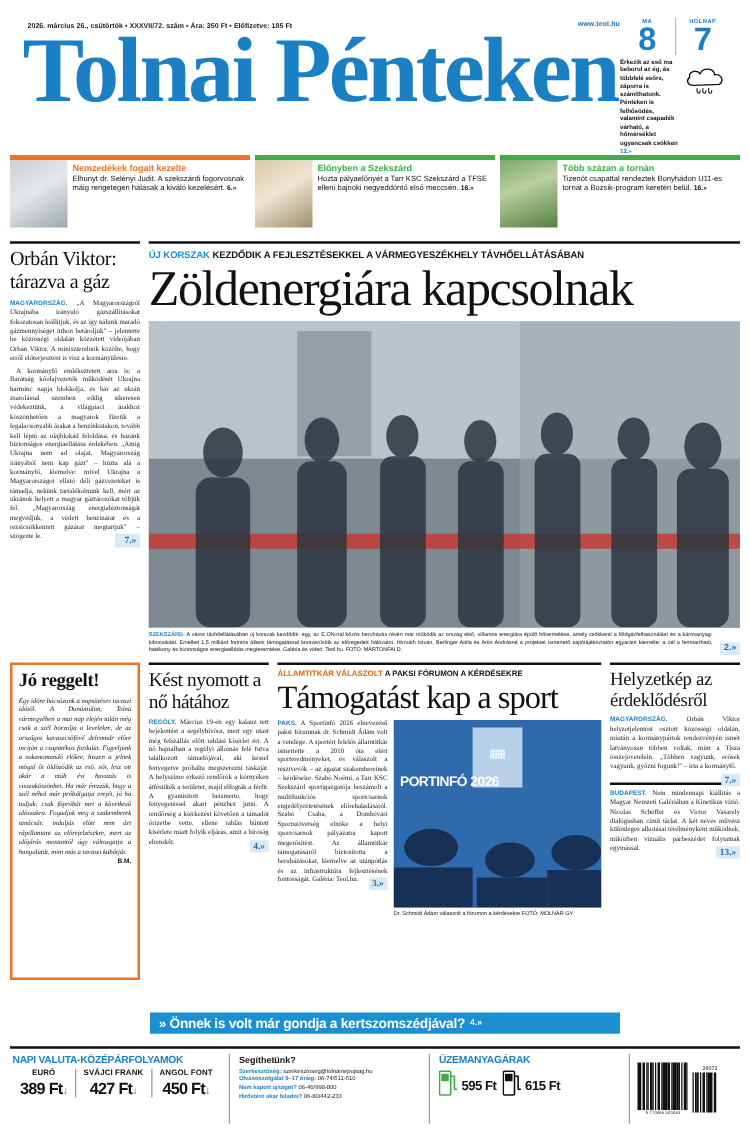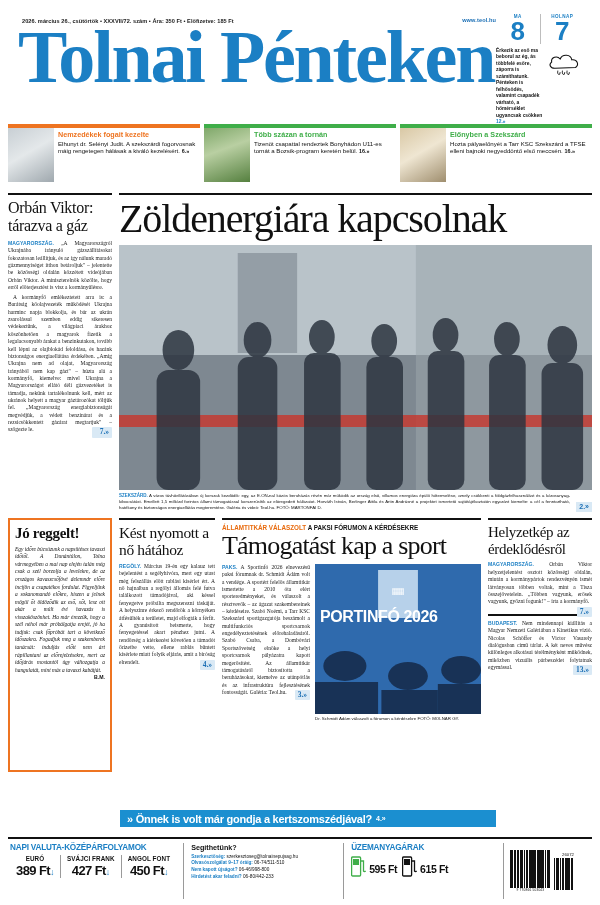--- a/index.html
+++ b/index.html
@@ -186,37 +186,37 @@
         <div class="thead" style="color:#ee7421">Nemzedékek fogait kezelte</div>
         <div class="tbody">
           <span>Elhunyt dr. Selényi Judit. A szekszárdi fogorvosnak máig rengetegen hálásak a kiváló kezelésért.</span>
           <span class="tpg">6.»</span>
         </div>
       </div>
     </div>
 
     <div class="teaser">
       <div class="tbar" style="background:#3fae49"></div>
+      <div class="timg" style="background:linear-gradient(150deg,#d9c8a5,#efe6d2 45%,#9f8e6e);"></div>
+      <div class="ttext">
+        <div class="thead" style="color:#3fae49">Előnyben a Szekszárd</div>
+        <div class="tbody">
+          <span>Hozta pályaelőnyét a Tarr KSC Szekszárd a TFSE elleni bajnoki negyeddöntő első meccsén.</span>
+          <span class="tpg">16.»</span>
+        </div>
+      </div>
+    </div>
+
+    <div class="teaser">
+      <div class="tbar" style="background:#3fae49"></div>
       <div class="timg" style="background:linear-gradient(160deg,#7fa86a,#b9cfa2 40%,#55803f);"></div>
       <div class="ttext">
         <div class="thead" style="color:#3fae49">Több százan a tornán</div>
         <div class="tbody">
           <span>Tizenöt csapattal rendeztek Bonyhádon U11-es tornát a Bozsik-program keretén belül.</span>
-          <span class="tpg">16.»</span>
-        </div>
-      </div>
-    </div>
-
-    <div class="teaser">
-      <div class="tbar" style="background:#3fae49"></div>
-      <div class="timg" style="background:linear-gradient(150deg,#d9c8a5,#efe6d2 45%,#9f8e6e);"></div>
-      <div class="ttext">
-        <div class="thead" style="color:#3fae49">Előnyben a Szekszárd</div>
-        <div class="tbody">
-          <span>Hozta pályaelőnyét a Tarr KSC Szekszárd a TFSE elleni bajnoki negyeddöntő első meccsén.</span>
           <span class="tpg">16.»</span>
         </div>
       </div>
     </div>
   </div>
 
   <div class="mainwrap">
 
     <div class="colL">
       <div class="rule"></div>
@@ -228,20 +228,24 @@
         </p>
         <p>
           <span>A kormányfő emlékeztetett arra is: a Barátság kőolajvezeték működését Ukrajna harminc napja blokkolja, és bár az ukrán zsarolással szemben eddig sikeresen védekeztünk, a világpiaci árakhoz köszönhetően a magyarok fizetik a legalacsonyabb árakat a benzinkutakon, tovább kell lépni az olajblokád feloldása, és hazánk biztonságos energiaellátása érdekében. „Amíg Ukrajna nem ad olajat, Magyarország irányából nem kap gázt" – húzta alá a kormányfő, kiemelve: mivel Ukrajna a Magyarországot ellátó déli gázvezetéket is támadja, nekünk tartalékolnunk kell, mért az ukránok helyett a magyar gáztározókat töltjük fel. „Magyarország energiabiztonságát megvédjük, a védett benzinárat és a rezsicsökkentett gázárat megtartjuk" – szögezte le.</span>
           <span class="pagebadge">7.»</span>
         </p>
       </div>
     </div>
 
     <div class="colR">
       <div class="rule"></div>
+      <div class="kicker">
+        <span class="hl">ÚJ KORSZAK</span>
+        <span>KEZDŐDIK A FEJLESZTÉSEKKEL A VÁRMEGYESZÉKHELY TÁVHŐELLÁTÁSÁBAN</span>
+      </div>
       <div class="bighead">Zöldenergiára kapcsolnak</div>
 
       <div class="mainphoto" style="background:linear-gradient(175deg,#aab4bb 0%,#c3ccd2 18%,#8e98a0 40%,#6f7780 70%,#4e555c 100%);">
         <svg width="100%" height="100%" viewBox="0 0 478 245" preserveAspectRatio="none">
           <rect x="0" y="0" width="478" height="110" fill="#b9c3c9"></rect>
           <rect x="0" y="110" width="478" height="135" fill="#7e8891"></rect>
           <rect x="300" y="0" width="178" height="245" fill="#9aa5ac" opacity=".55"></rect>
           <rect x="120" y="8" width="60" height="100" fill="#6f7a83" opacity=".5"></rect>
           <rect x="0" y="170" width="478" height="12" fill="#c8362c" opacity=".8"></rect>
           <g fill="#2d3540" opacity=".85">
@@ -320,21 +324,21 @@
               <text x="50" y="30" font-size="9" fill="#ffffff" text-anchor="middle" font-family="Liberation Sans, sans-serif" opacity=".9">▦</text>
               <g fill="#162c4d" opacity=".9">
                 <ellipse cx="18" cy="102" rx="13" ry="15"></ellipse>
                   <rect x="0" y="118" width="38" height="32"></rect>
                 <ellipse cx="56" cy="112" rx="12" ry="14"></ellipse>
                   <rect x="40" y="126" width="34" height="24"></rect>
                 <ellipse cx="88" cy="106" rx="12" ry="14"></ellipse>
                   <rect x="74" y="120" width="30" height="30"></rect>
               </g>
             </svg>
-            <div style="position:absolute;left:5px;top:44px;font-size:16px;font-weight:700;
+            <div style="position:absolute;left:5px;top:44px;font-size:11px;font-weight:700;
                         color:#fff;letter-spacing:-.4px;">PORTINFÓ 2026</div>
           </div>
           <div class="photocap">Dr. Schmidt Ádám válaszolt a fórumon a kérdésekre FOTÓ: MOLNÁR GY.</div>
         </div>
       </div>
     </div>
 
     <div class="lcol4">
       <div class="rule"></div>
       <div class="rhead">Helyzetkép az érdeklődésről</div>

